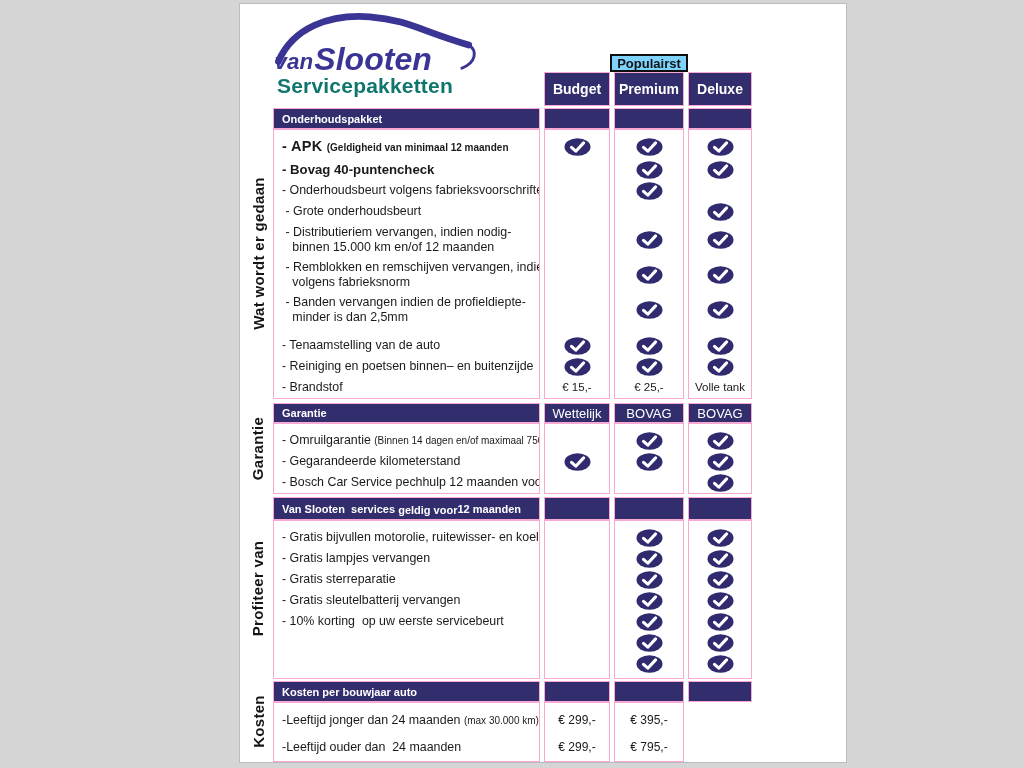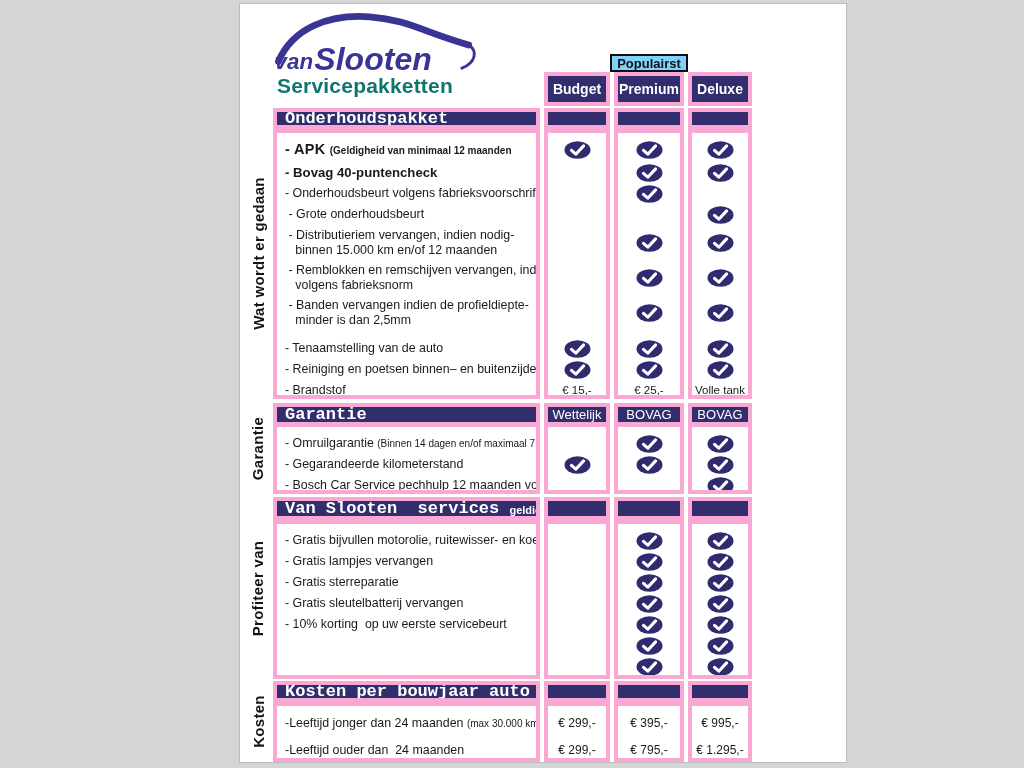--- a/index.html
+++ b/index.html
@@ -14,21 +14,21 @@
     background:#ffffff;border:1px solid #bcbcbc;box-sizing:border-box;
   }
   .logo{position:absolute;left:30px;top:5px;width:212px;height:66px;}
   .title{
     position:absolute;left:37px;top:70px;
     font-size:21px;font-weight:bold;color:#0f766e;letter-spacing:.2px;
   }
   
   .table{position:absolute;left:33px;top:50px;width:479px;}
   .trow{display:grid;grid-template-columns:267px 66px 70px 64px;column-gap:4px;}
-  .box{box-sizing:border-box;border:4px solid #f9a8d4;background:#fff;}
+  .box{box-sizing:border-box;border:1px solid #f9a8d4;background:#fff;}
   
   .toprow{height:18px;}
   .pop-box{
     box-sizing:border-box;border:2px solid #0e0e0e;background:#7dd3fc;
     font-weight:bold;font-size:13px;color:#111;
     display:flex;align-items:center;justify-content:center;
     height:18px;width:calc(100% + 8px);margin-left:-4px;
     position:relative;z-index:2;
   }
   
@@ -39,21 +39,21 @@
     display:flex;align-items:center;justify-content:center;
   }
   
   .hdr .box{height:100%;}
   .hdr-0{height:21px}.hdr-1{height:20px}.hdr-2{height:23px}.hdr-3{height:21px}
   .hbar{
     background:var(--navy,#322e6e);color:#fff;
     display:flex;align-items:center;padding-left:8px;overflow:hidden;
   }
   .hp{white-space:pre;}
-  .hp.large{font-size:17px;font-weight:bold;font-family:Liberation Mono, monospace;}
+  .hp.large{font-size:11px;font-weight:bold;}
   .hp.small{font-size:11px;font-weight:bold;position:relative;top:1px;}
   .hcell{
     background:var(--navy,#322e6e);color:#fff;font-weight:normal;font-size:13px;
     display:flex;align-items:center;justify-content:center;
   }
   
   .body-0 .box{height:270px}.body-1 .box{height:71px}
   .body-2 .box{height:159px}.body-3 .box{height:60px}
   .body-0{margin-bottom:4px}.body-1{margin-bottom:3px}.body-2{margin-bottom:2px}
   .lbox{padding:4px 4px 0 8px;overflow:hidden;}
@@ -505,24 +505,20 @@
           </div>
         </div>
         <div class="box cbox">
           <div class="row r0 txt">€ 299,-</div>
           <div class="row r1 txt">€ 299,-</div>
         </div>
         <div class="box cbox">
           <div class="row r0 txt">€ 395,-</div>
           <div class="row r1 txt">€ 795,-</div>
         </div>
-        <div class="box cbox">
-          <div class="row r0 txt">€ 995,-</div>
-          <div class="row r1 txt">€ 1.295,-</div>
-        </div>
       </div>
     </div>
 
   <div class="side" id="side-0">
       <span>Wat wordt er gedaan</span>
     </div>
   <div class="side" id="side-1">
       <span>Garantie</span>
     </div>
   <div class="side" id="side-2">

